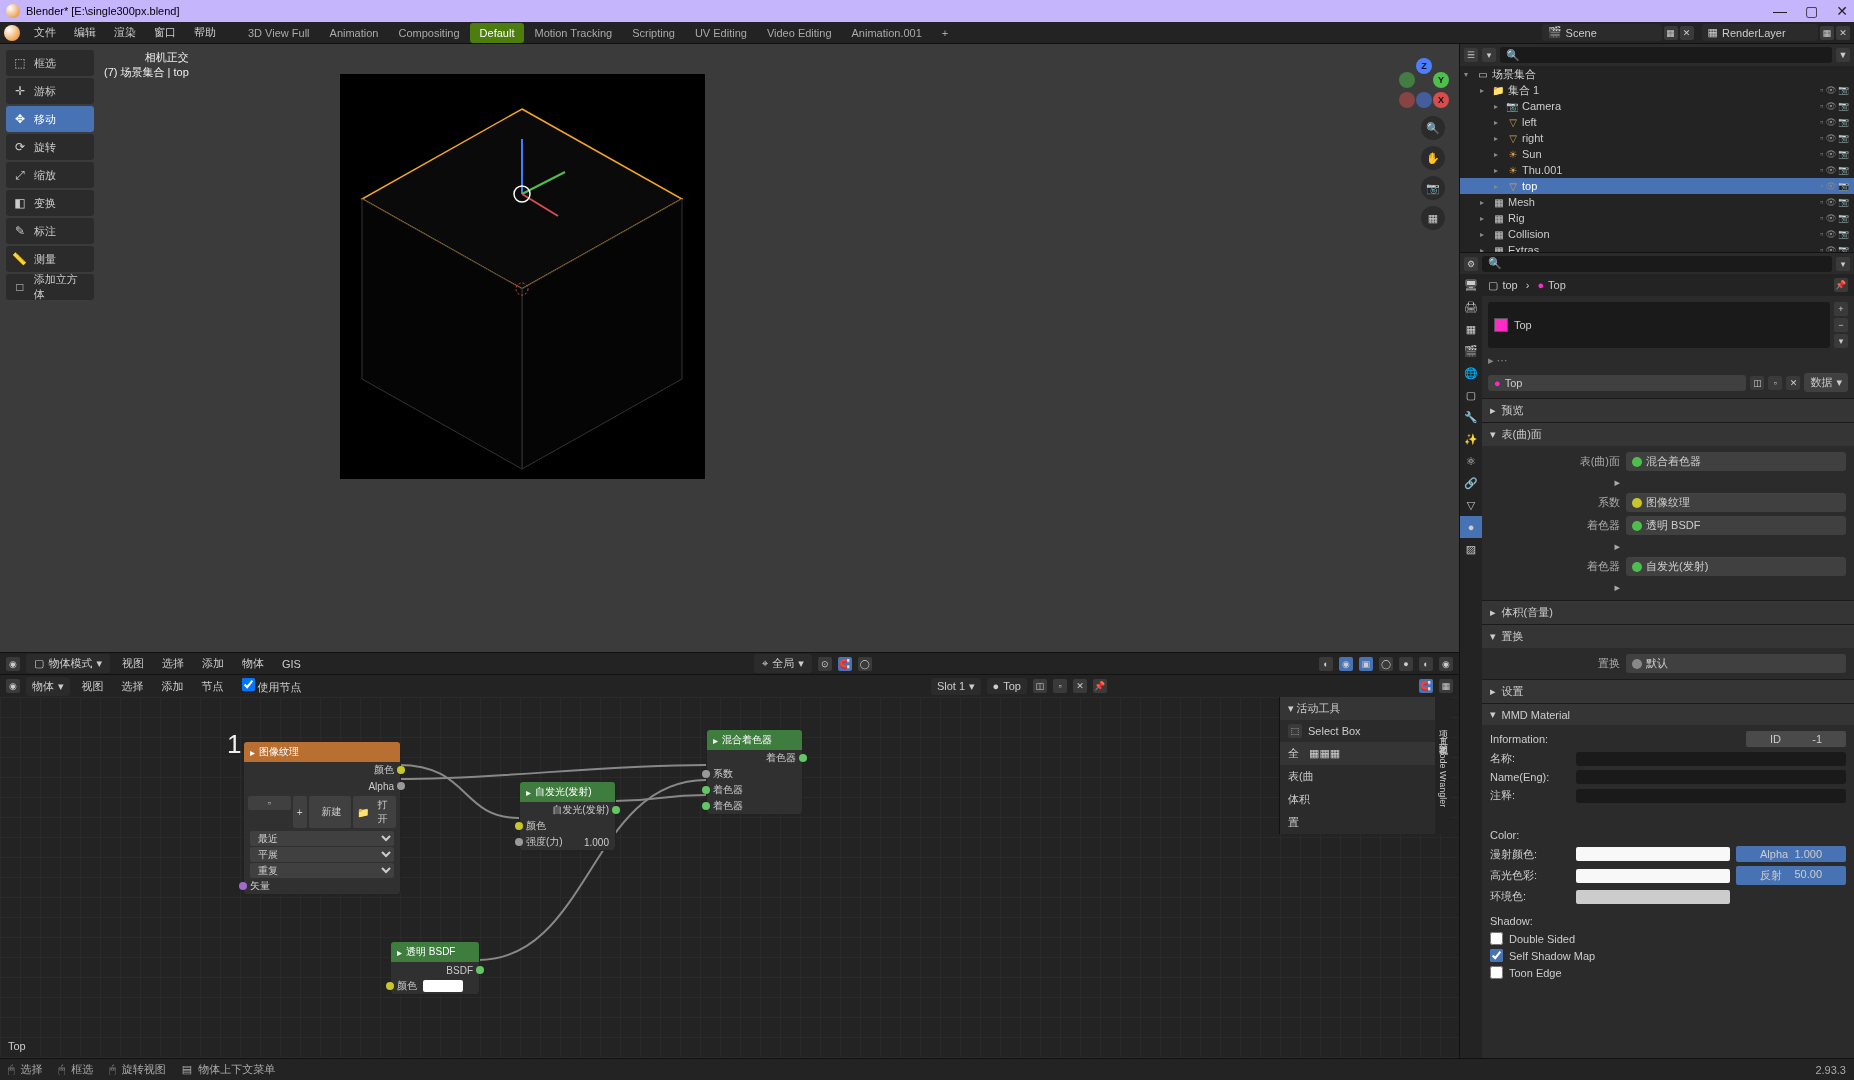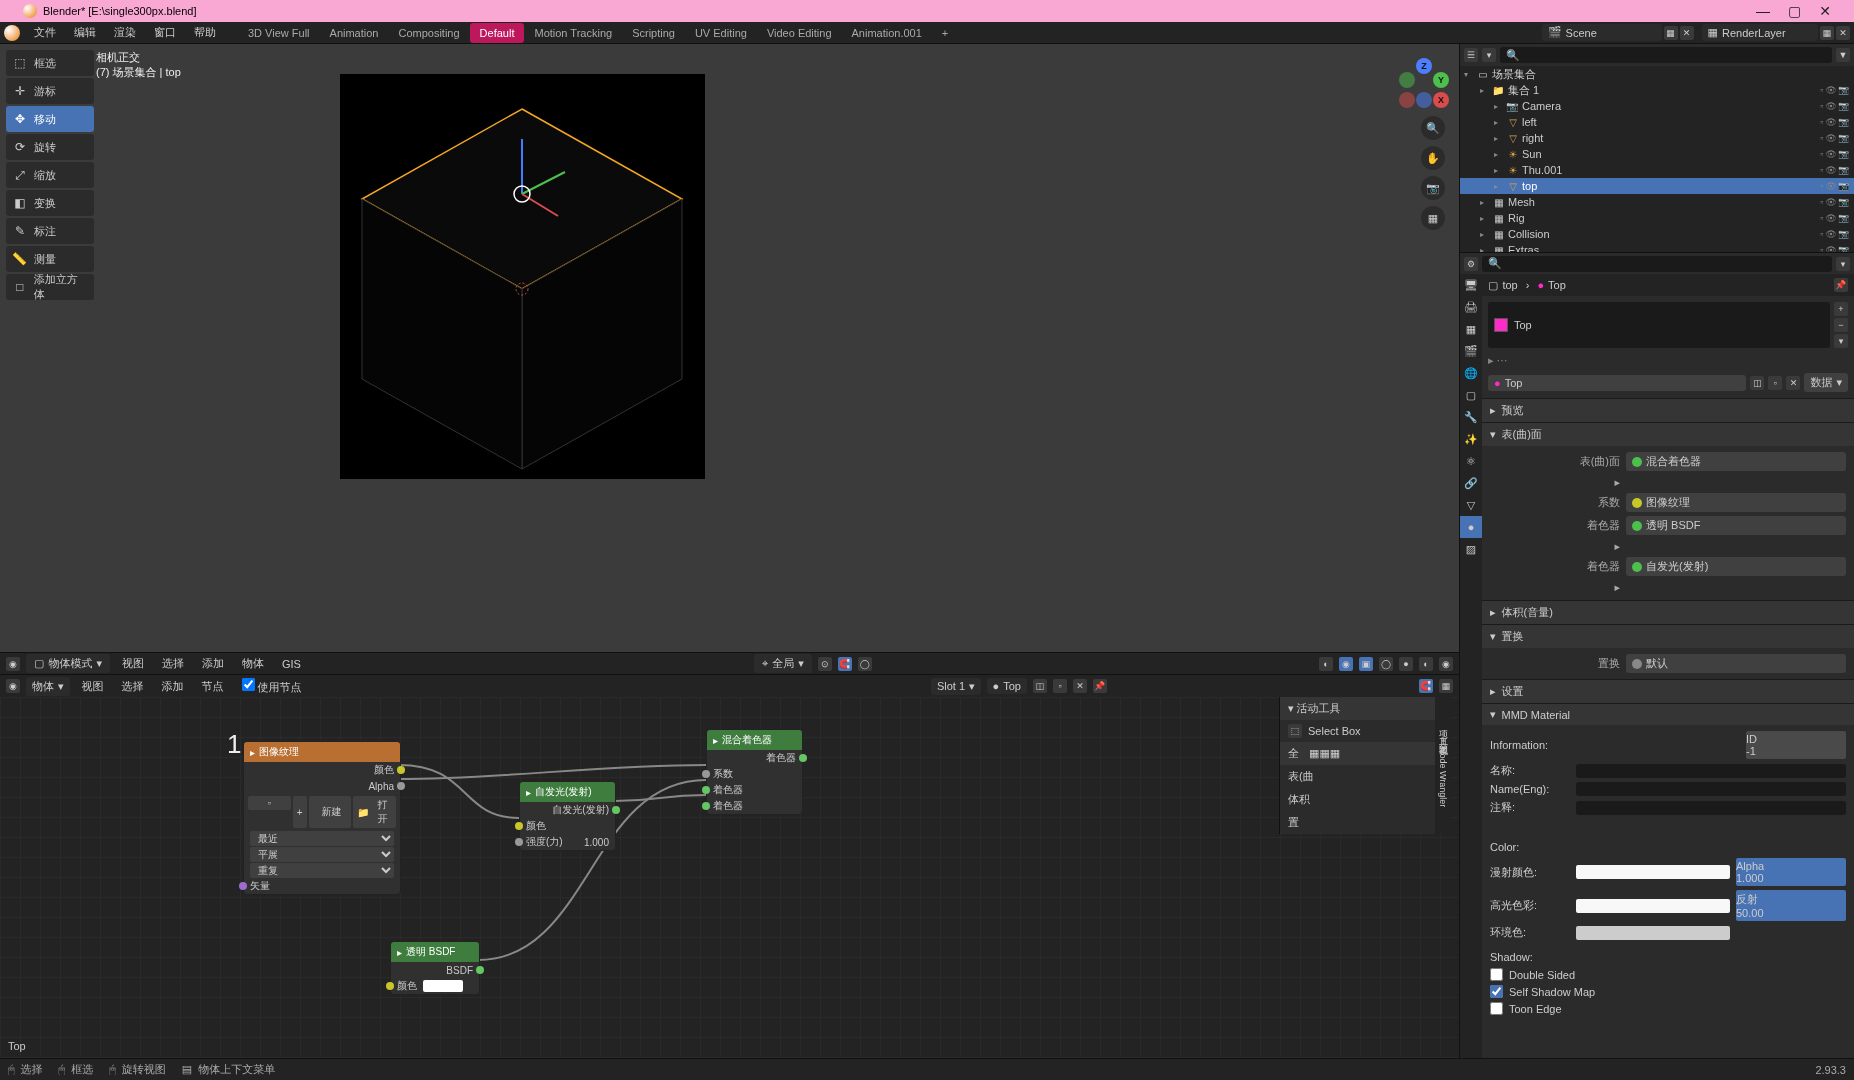--- a/index.html
+++ b/index.html
@@ -1,46 +1,46 @@
 <!DOCTYPE html>
 <html><head>
 <meta charset="utf-8">
 <style>
 * { margin: 0; padding: 0; box-sizing: border-box; font-family: sans-serif; user-select: none; }
 body { background: #1a1a1a; color: #ccc; font-size: 11px; width: 1854px; height: 1080px; overflow: hidden; position: relative; }
 
 
-.titlebar { height: 22px; background: #f9a8d4; color: #000; display: flex; align-items: center; padding: 0 23px; justify-content: space-between; }
+.titlebar { height: 22px; background: #c4b5fd; color: #000; display: flex; align-items: center; padding: 0 6px; justify-content: space-between; }
 .titlebar-left { display: flex; align-items: center; gap: 6px; }
 .titlebar-icon { width: 14px; height: 14px; background: radial-gradient(circle at 30% 30%, #fff, #e87d0d); border-radius: 50%; }
 .wincontrols { display: flex; gap: 18px; font-size: 14px; color: #222; }
 
 
 .menubar { height: 22px; background: #232323; display: flex; align-items: center; padding: 0 4px; gap: 2px; border-bottom: 1px solid #111; }
 .menubar .logo { width: 16px; height: 16px; background: radial-gradient(circle at 30% 30%, #fff, #e87d0d); border-radius: 50%; margin-right: 4px; }
 .menubar .mitem { padding: 3px 8px; color: #ccc; cursor: pointer; }
 .menubar .spacer { flex: 1; }
 .workspace-tabs { display: flex; align-items: center; height: 100%; margin-left: 12px; }
 .workspace-tabs .tab { padding: 4px 10px; color: #aaa; cursor: pointer; }
-.workspace-tabs .tab.active { background: #be185d; color: #fff; border-radius: 3px; }
+.workspace-tabs .tab.active { background: #4d7c0f; color: #fff; border-radius: 3px; }
 .scene-slot { display: flex; align-items: center; gap: 4px; background: #2b2b2b; padding: 2px 6px; border-radius: 3px; margin-left: 6px; }
 .scene-slot input { background: transparent; border: none; color: #ccc; width: 90px; font-size: 11px; }
 
 
 .main { display: flex; height: calc(100% - 22px - 22px - 22px); }
 .left-col { flex: 1; display: flex; flex-direction: column; }
 .right-col { width: 395px; display: flex; flex-direction: column; border-left: 1px solid #111; }
 
 
 .viewport3d { flex: 1; position: relative; background: #3b3b3b; overflow: hidden; }
 .tool-shelf { position: absolute; left: 6px; top: 6px; display: flex; flex-direction: column; gap: 2px; }
 .tool-btn { width: 88px; height: 26px; background: #2b2b2b; border-radius: 3px; display: flex; align-items: center; padding: 0 6px; gap: 6px; cursor: pointer; color: #ccc; }
 .tool-btn.active { background: #4772b3; color: #fff; }
 .tool-icon { width: 16px; height: 16px; display: flex; align-items: center; justify-content: center; font-size: 12px; }
-.viewport-header-info { position: absolute; left: 96px; top: 6px; color: #eee; font-size: 11px; line-height: 15px; }
+.viewport-header-info { position: absolute; left: 104px; top: 6px; color: #eee; font-size: 11px; line-height: 15px; text-align: right; }
 .gizmo-cluster { position: absolute; right: 10px; top: 14px; width: 50px; height: 50px; }
 .gizmo-axis { position: absolute; width: 16px; height: 16px; border-radius: 50%; font-size: 9px; display: flex; align-items: center; justify-content: center; color: #111; font-weight: bold; }
 .gizmo-ctl { position: absolute; right: 14px; top: 72px; display: flex; flex-direction: column; gap: 6px; }
 .gizmo-ctl div { width: 24px; height: 24px; background: #2b2b2b; border-radius: 50%; display: flex; align-items: center; justify-content: center; cursor: pointer; }
 .render-area { position: absolute; left: 340px; top: 30px; width: 365px; height: 405px; background: #000; }
 .viewport-footer { height: 22px; background: #232323; display: flex; align-items: center; padding: 0 6px; gap: 6px; border-top: 1px solid #111; }
 .vf-item { padding: 2px 6px; color: #ccc; cursor: pointer; }
 .vf-dropdown { background: #2b2b2b; padding: 2px 8px; border-radius: 3px; display: flex; align-items: center; gap: 4px; }
 
 
@@ -93,21 +93,21 @@
 .prop-panel .pbody { padding: 4px 8px; }
 .prop-row { display: flex; align-items: center; padding: 2px 0; gap: 6px; min-height: 18px; }
 .prop-row .lbl { width: 130px; text-align: right; color: #aaa; }
 .prop-row .val { flex: 1; }
 .prop-field { background: #404040; padding: 2px 6px; border-radius: 3px; color: #ccc; display: flex; align-items: center; gap: 4px; }
 .prop-field.dark { background: #1a1a1a; }
 .color-dot { width: 10px; height: 10px; border-radius: 50%; display: inline-block; }
 .matslot { background: #1a1a1a; border-radius: 3px; padding: 4px 6px; display: flex; align-items: center; gap: 6px; }
 .swatch { width: 14px; height: 14px; background: #ff2bc8; border: 1px solid #555; }
 .colorbar { height: 14px; background: #f8f8f8; border-radius: 2px; flex: 1; }
-.numfield { background: #4a4a4a; padding: 2px 0; border-radius: 2px; display: flex; justify-content: space-between; min-width: 100px; flex-direction: column; }
+.numfield { background: #4a4a4a; padding: 2px 24px; border-radius: 2px; display: flex; justify-content: space-between; min-width: 100px; }
 .checkrow { display: flex; align-items: center; gap: 6px; padding: 2px 0; }
 .checkrow input { accent-color: #4772b3; }
 
 
 .statusbar { height: 22px; background: #232323; display: flex; align-items: center; padding: 0 8px; gap: 20px; color: #aaa; border-top: 1px solid #111; justify-content: space-between; }
 .statusbar .sgroup { display: flex; gap: 16px; align-items: center; }
 .statusbar .sitem { display: flex; align-items: center; gap: 6px; }
 
 svg.wire { position: absolute; pointer-events: none; }
 

